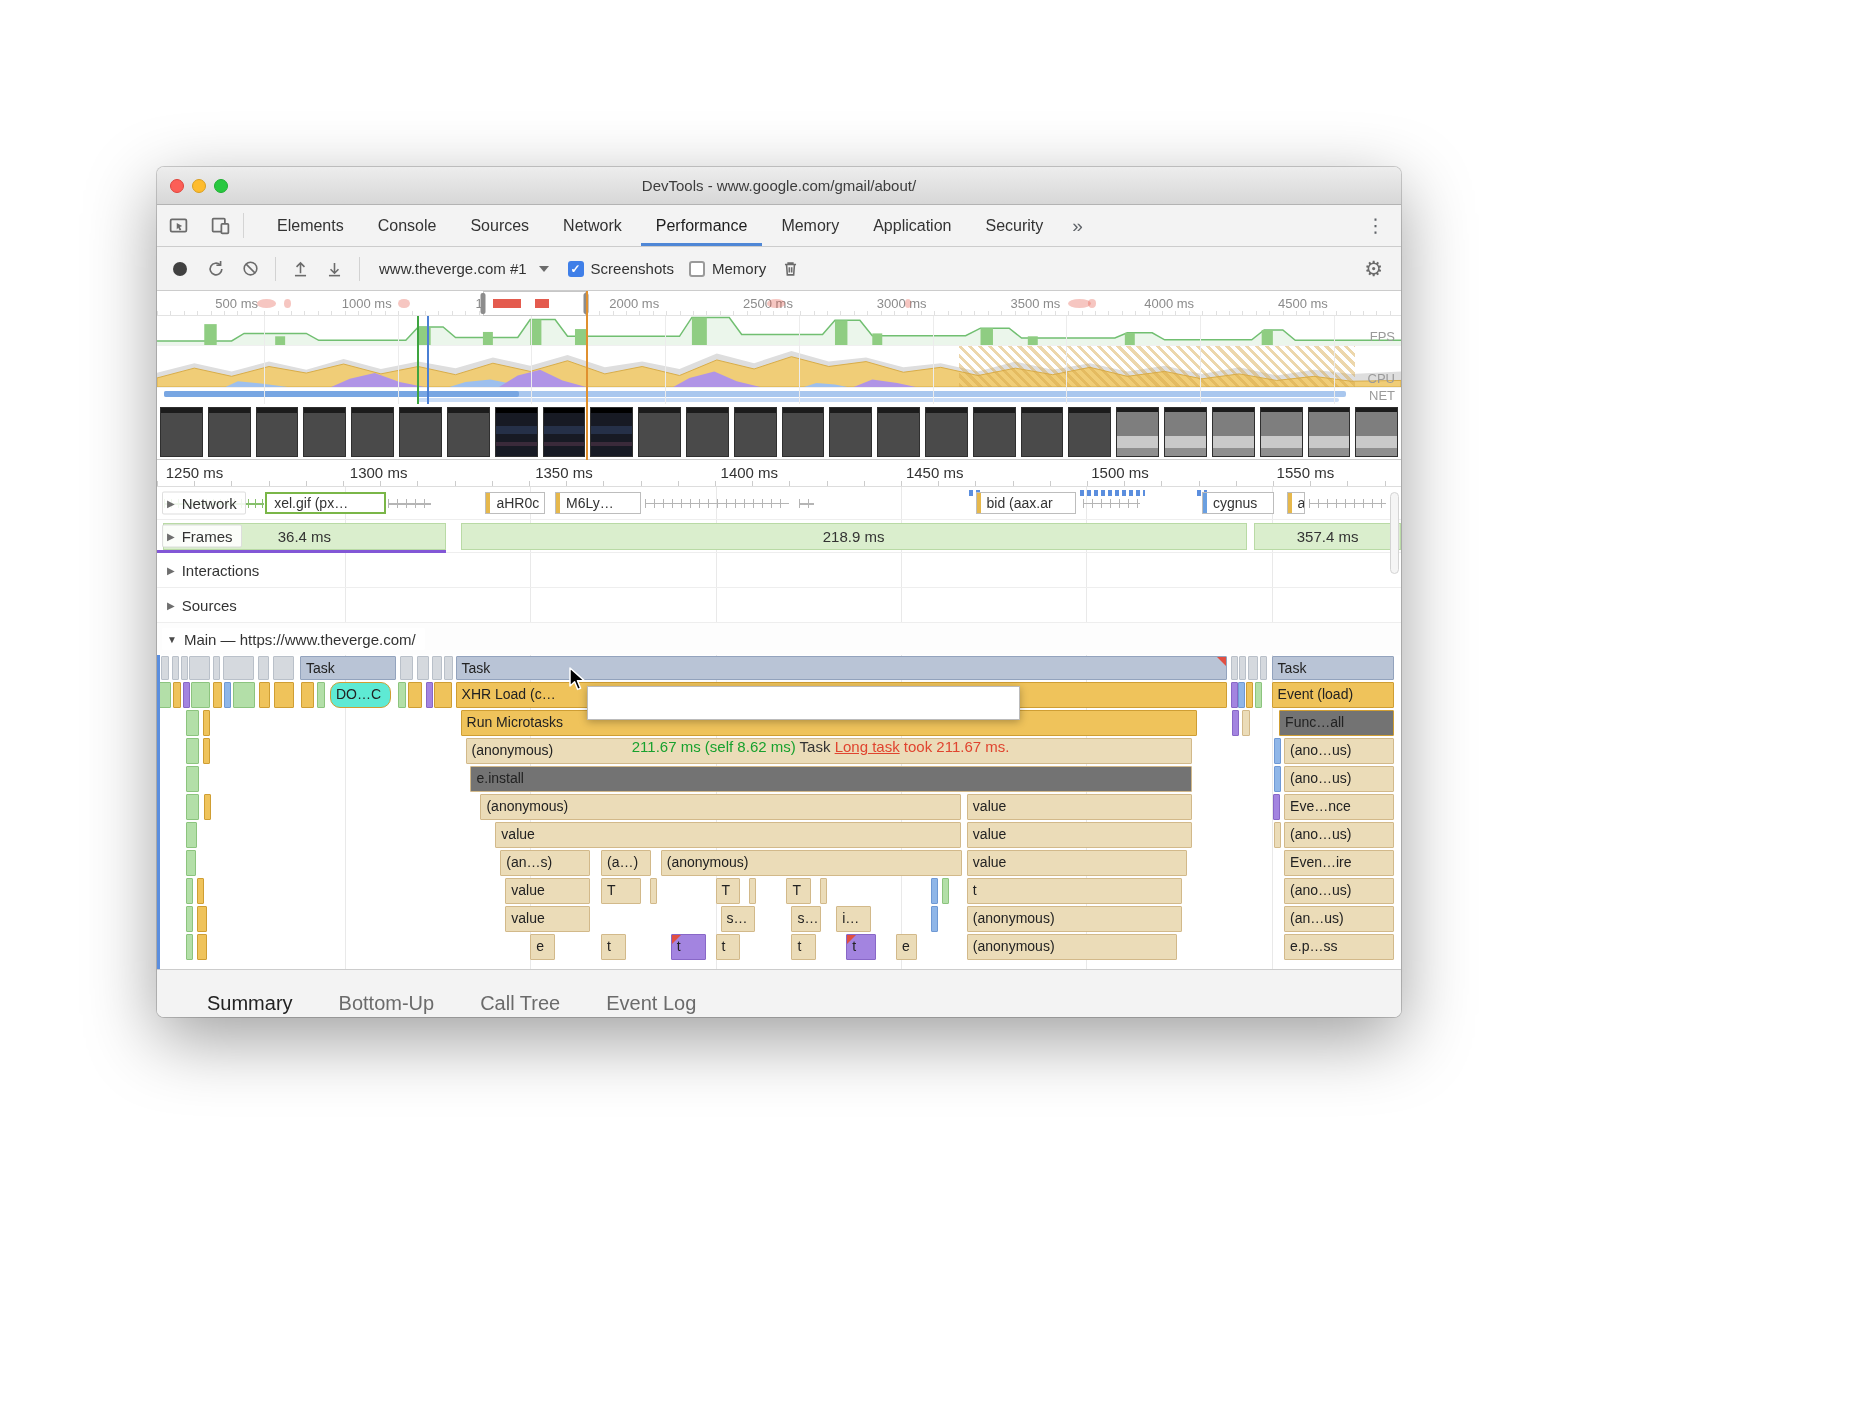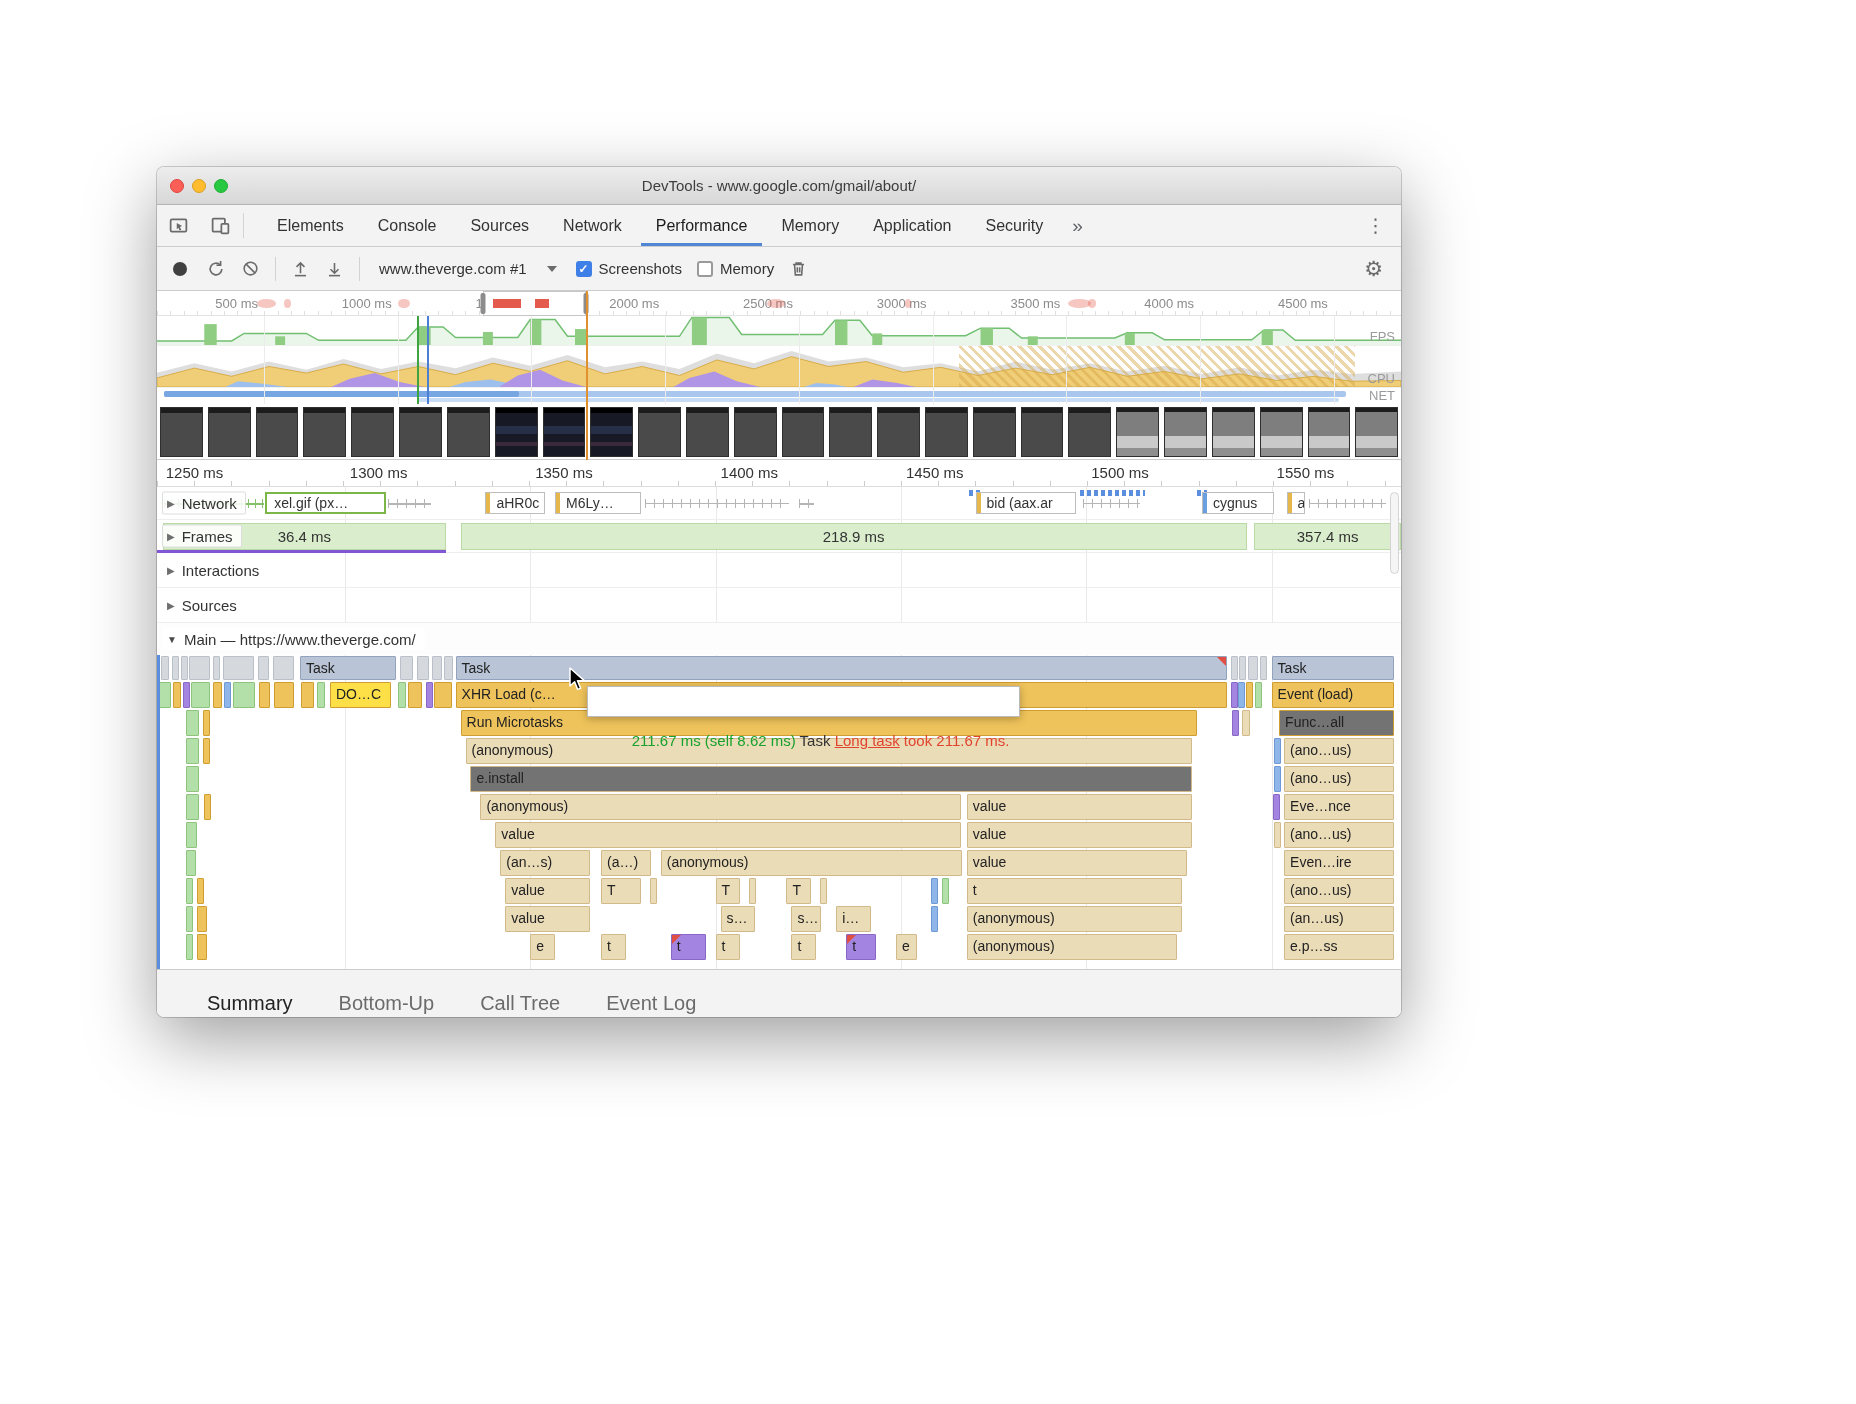--- a/index.html
+++ b/index.html
@@ -32,21 +32,21 @@
   .tab.active { color:#1c1c1c; }
   .tab.active::after { content:""; position:absolute; left:2px; right:2px; bottom:0; height:3px; background:#4f87d6; }
   .more-tabs { display:flex; align-items:center; padding:0 12px; color:#5f6368; font-size:19px; }
   .menu-dots { margin-left:auto; display:flex; align-items:center; padding:0 16px; color:#5f6368; font-size:19px; }
   
   .toolbar { flex:0 0 44px; background:#f3f3f3; border-bottom:1px solid #ccc; display:flex; align-items:center;
     padding:0 12px; gap:15px; }
   .record-dot { width:14px; height:14px; border-radius:50%; background:#404040; margin:0 4px; }
   .tool-btn { display:flex; align-items:center; justify-content:center; }
   .tool-sep { width:1px; height:24px; background:#d2d2d2; }
-  .capture-select { display:flex; align-items:center; gap:20px; font-size:15px; color:#333; padding:0 4px; }
+  .capture-select { display:flex; align-items:center; gap:12px; font-size:15px; color:#333; padding:0 4px; }
   .dd-arrow { width:0; height:0; border-left:5px solid transparent; border-right:5px solid transparent; border-top:6px solid #6b6b6b; }
   .check-wrap { display:flex; align-items:center; gap:7px; }
   .checkbox { width:16px; height:16px; border-radius:3px; display:flex; align-items:center; justify-content:center; }
   .checkbox.checked { background:#3f7fe8; }
   .checkbox.unchecked { background:#fff; border:2px solid #9a9a9a; }
   .check-glyph { color:#fff; font-size:12px; font-weight:bold; line-height:1; }
   .check-label { font-size:15px; color:#333; }
   .gear-wrap { margin-left:auto; font-size:21px; color:#6b6b6b; font-family:"DejaVu Sans", sans-serif; padding-right:6px; }
   
   .overview { flex:0 0 169px; position:relative; border-bottom:1px solid #ccc; background:#fff; }
@@ -109,21 +109,21 @@
     color:#333; display:flex; align-items:center; justify-content:center; z-index:1; white-space:nowrap; }
   .interaction-line { position:absolute; bottom:-1px; height:3px; background:#8257d6; z-index:3; }
   .flame { position:absolute; top:195px; bottom:0; left:0; right:0; z-index:1; overflow:hidden; }
   .flame-row { position:absolute; left:0; right:0; }
   .bar { position:absolute; top:1px; bottom:1px; border:1px solid transparent; border-radius:1px; font-size:14px; color:#222;
     line-height:23px; padding-left:5px; overflow:hidden; white-space:nowrap; }
   .corner { position:absolute; top:0; right:0; width:0; height:0; border-top:9px solid #e14f42; border-left:9px solid transparent; }
   .corner.l { right:auto; left:0; border-left:none; border-right:9px solid transparent; }
   .left-edge-line { position:absolute; left:0; top:0; bottom:0; width:3px; background:#5b8ede; z-index:5; }
   .tooltip { position:absolute; left:34.6%; top:31px; height:31px; background:#fff; border:1px solid #bbb;
-    box-shadow:0 2px 8px rgba(0,0,0,.28); padding:10px 10px; font-size:15px; line-height:29px; white-space:pre; z-index:10; }
+    box-shadow:0 2px 8px rgba(0,0,0,.28); padding:16px 10px; font-size:15px; line-height:29px; white-space:pre; z-index:10; }
   .tt-time { color:#18a12e; }
   .tt-task { color:#333; }
   .tt-link { color:#e0442f; text-decoration:underline; }
   .tt-rest { color:#e0442f; }
   .cursor { position:absolute; left:33%; top:12px; z-index:11; }
   .scroll-thumb { position:absolute; right:2px; top:32px; width:9px; height:82px; background:#f5f5f5;
     border:1px solid #d4d4d4; border-radius:5px; z-index:9; }
   
   .bottombar { flex:0 0 48px; background:#f3f3f3; border-top:1px solid #ccc; display:flex; align-items:center;
     padding-left:50px; gap:46px; }
@@ -433,21 +433,21 @@
           <div class="bar" style="left: 1.3%; width: 0.6%; background: rgb(239, 195, 91); border-color: rgb(207, 158, 51);"></div>
           <div class="bar" style="left: 2.1%; width: 0.4%; background: rgb(163, 132, 224); border-color: rgb(136, 103, 199);"></div>
           <div class="bar" style="left: 2.7%; width: 1.6%; background: rgb(179, 223, 168); border-color: rgb(140, 196, 126);"></div>
           <div class="bar" style="left: 4.5%; width: 0.7%; background: rgb(239, 195, 91); border-color: rgb(207, 158, 51);"></div>
           <div class="bar" style="left: 5.4%; width: 0.5%; background: rgb(143, 182, 232); border-color: rgb(111, 153, 212);"></div>
           <div class="bar" style="left: 6.1%; width: 1.8%; background: rgb(179, 223, 168); border-color: rgb(140, 196, 126);"></div>
           <div class="bar" style="left: 8.2%; width: 0.9%; background: rgb(239, 195, 91); border-color: rgb(207, 158, 51);"></div>
           <div class="bar" style="left: 9.4%; width: 1.6%; background: rgb(239, 195, 91); border-color: rgb(207, 158, 51);"></div>
           <div class="bar" style="left: 11.6%; width: 1%; background: rgb(239, 195, 91); border-color: rgb(207, 158, 51);"></div>
           <div class="bar" style="left: 12.9%; width: 0.6%; background: rgb(179, 223, 168); border-color: rgb(140, 196, 126);"></div>
-          <div class="bar" style="left: 13.9%; width: 4.9%; background: #fde047; border-color: rgb(207, 158, 51);">DO…C</div>
+          <div class="bar" style="left: 13.9%; width: 4.9%; background: #5eead4; border-color: rgb(207, 158, 51); border-radius: 10px;">DO…C</div>
           <div class="bar" style="left: 19.4%; width: 0.6%; background: rgb(179, 223, 168); border-color: rgb(140, 196, 126);"></div>
           <div class="bar" style="left: 20.2%; width: 1.1%; background: rgb(239, 195, 91); border-color: rgb(207, 158, 51);"></div>
           <div class="bar" style="left: 21.6%; width: 0.5%; background: rgb(163, 132, 224); border-color: rgb(136, 103, 199);"></div>
           <div class="bar" style="left: 22.3%; width: 1.4%; background: rgb(239, 195, 91); border-color: rgb(207, 158, 51);"></div>
           <div class="bar" style="left: 24%; width: 62%; background: rgb(239, 195, 91); border-color: rgb(207, 158, 51);">XHR Load (c…</div>
           <div class="bar" style="left: 86.3%; width: 0.4%; background: rgb(163, 132, 224); border-color: rgb(136, 103, 199);"></div>
           <div class="bar" style="left: 86.9%; width: 0.4%; background: rgb(143, 182, 232); border-color: rgb(111, 153, 212);"></div>
           <div class="bar" style="left: 87.5%; width: 0.6%; background: rgb(239, 195, 91); border-color: rgb(207, 158, 51);"></div>
           <div class="bar" style="left: 88.3%; width: 0.5%; background: rgb(179, 223, 168); border-color: rgb(140, 196, 126);"></div>
           <div class="bar" style="left: 89.6%; width: 9.8%; background: rgb(239, 195, 91); border-color: rgb(207, 158, 51);">Event (load)</div>

